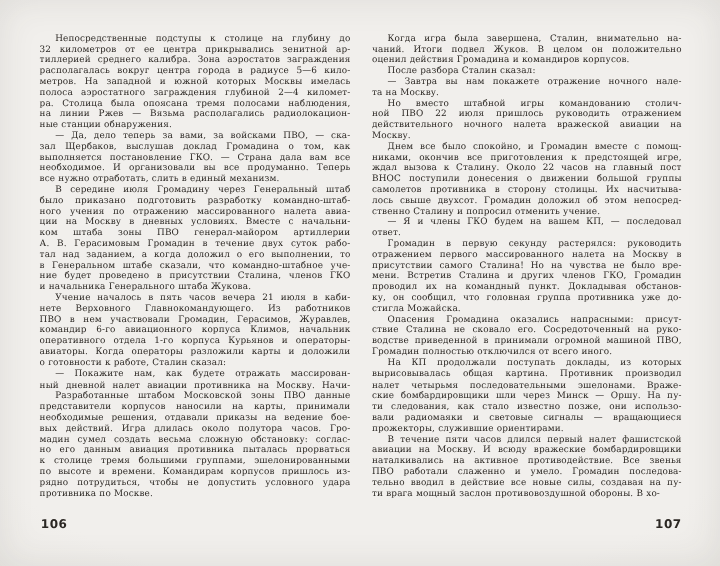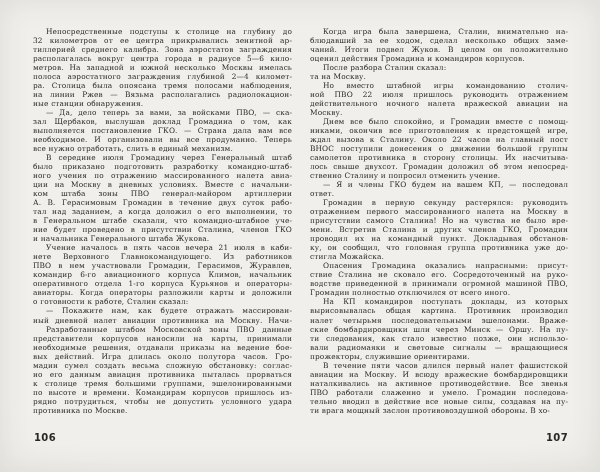--- a/index.html
+++ b/index.html
@@ -53,21 +53,21 @@
 <body>
 
 <div class="scan">
 
   <div class="page-text left">
       <div class="para">
         <div class="line first">Непосредственные подступы к столице на глубину до</div>
         <div class="line">32 километров от ее центра прикрывались зенитной ар-</div>
         <div class="line">тиллерией среднего калибра. Зона аэростатов заграждения</div>
         <div class="line">располагалась вокруг центра города в радиусе 5—6 кило-</div>
-        <div class="line">метров. На западной и южной несколько Москвы имелась</div>
+        <div class="line">метров. На западной и южной которых Москвы имелась</div>
         <div class="line">полоса аэростатного заграждения глубиной 2—4 километ-</div>
         <div class="line">ра. Столица была опоясана тремя полосами наблюдения,</div>
         <div class="line">на линии Ржев — Вязьма располагались радиолокацион-</div>
         <div class="line last">ные станции обнаружения.</div>
       </div>
       <div class="para">
         <div class="line first">— Да, дело теперь за вами, за войсками ПВО, — ска-</div>
         <div class="line">зал Щербаков, выслушав доклад Громадина о том, как</div>
         <div class="line">выполняется постановление ГКО. — Страна дала вам все</div>
         <div class="line">необходимое. И организовали вы все продуманно. Теперь</div>
@@ -108,28 +108,28 @@
         <div class="line">к столице тремя большими группами, эшелонированными</div>
         <div class="line">по высоте и времени. Командирам корпусов пришлось из-</div>
         <div class="line">рядно потрудиться, чтобы не допустить условного удара</div>
         <div class="line last">противника по Москве.</div>
       </div>
     </div>
 
   <div class="page-text right">
       <div class="para">
         <div class="line first">Когда игра была завершена, Сталин, внимательно на-</div>
-        <div class="line">блюдавший за ее ходом, сделал несколько общих заме-</div>
         <div class="line">чаний. Итоги подвел Жуков. В целом он положительно</div>
         <div class="line last">оценил действия Громадина и командиров корпусов.</div>
       </div>
       <div class="para">
         <div class="line first last">После разбора Сталин сказал:</div>
       </div>
       <div class="para">
+        <div class="line first">— Завтра вы нам покажете отражение ночного нале-</div>
         <div class="line last">та на Москву.</div>
       </div>
       <div class="para">
         <div class="line first">Но вместо штабной игры командованию столич-</div>
         <div class="line">ной ПВО 22 июля пришлось руководить отражением</div>
         <div class="line">действительного ночного налета вражеской авиации на</div>
         <div class="line last">Москву.</div>
       </div>
       <div class="para">
         <div class="line first">Днем все было спокойно, и Громадин вместе с помощ-</div>
@@ -153,21 +153,21 @@
         <div class="line">ку, он сообщил, что головная группа противника уже до-</div>
         <div class="line last">стигла Можайска.</div>
       </div>
       <div class="para">
         <div class="line first">Опасения Громадина оказались напрасными: присут-</div>
         <div class="line">ствие Сталина не сковало его. Сосредоточенный на руко-</div>
         <div class="line">водстве приведенной в принимали огромной машиной ПВО,</div>
         <div class="line last">Громадин полностью отключился от всего иного.</div>
       </div>
       <div class="para">
-        <div class="line first">На КП командиров поступать доклады, из которых</div>
+        <div class="line first">На КП продолжали поступать доклады, из которых</div>
         <div class="line">вырисовывалась общая картина. Противник производил</div>
         <div class="line">налет четырьмя последовательными эшелонами. Враже-</div>
         <div class="line">ские бомбардировщики шли через Минск — Оршу. На пу-</div>
         <div class="line">ти следования, как стало известно позже, они использо-</div>
         <div class="line">вали радиомаяки и световые сигналы — вращающиеся</div>
         <div class="line last">прожекторы, служившие ориентирами.</div>
       </div>
       <div class="para">
         <div class="line first">В течение пяти часов длился первый налет фашистской</div>
         <div class="line">авиации на Москву. И всюду вражеские бомбардировщики</div>

